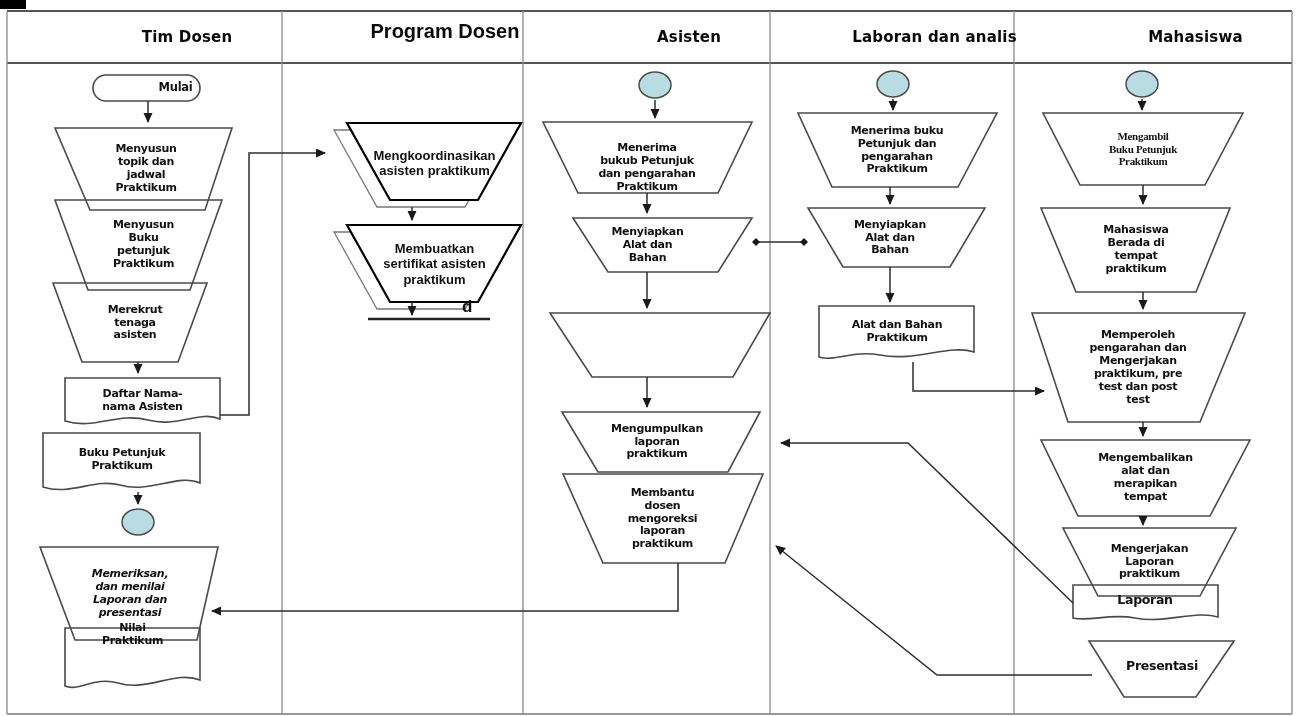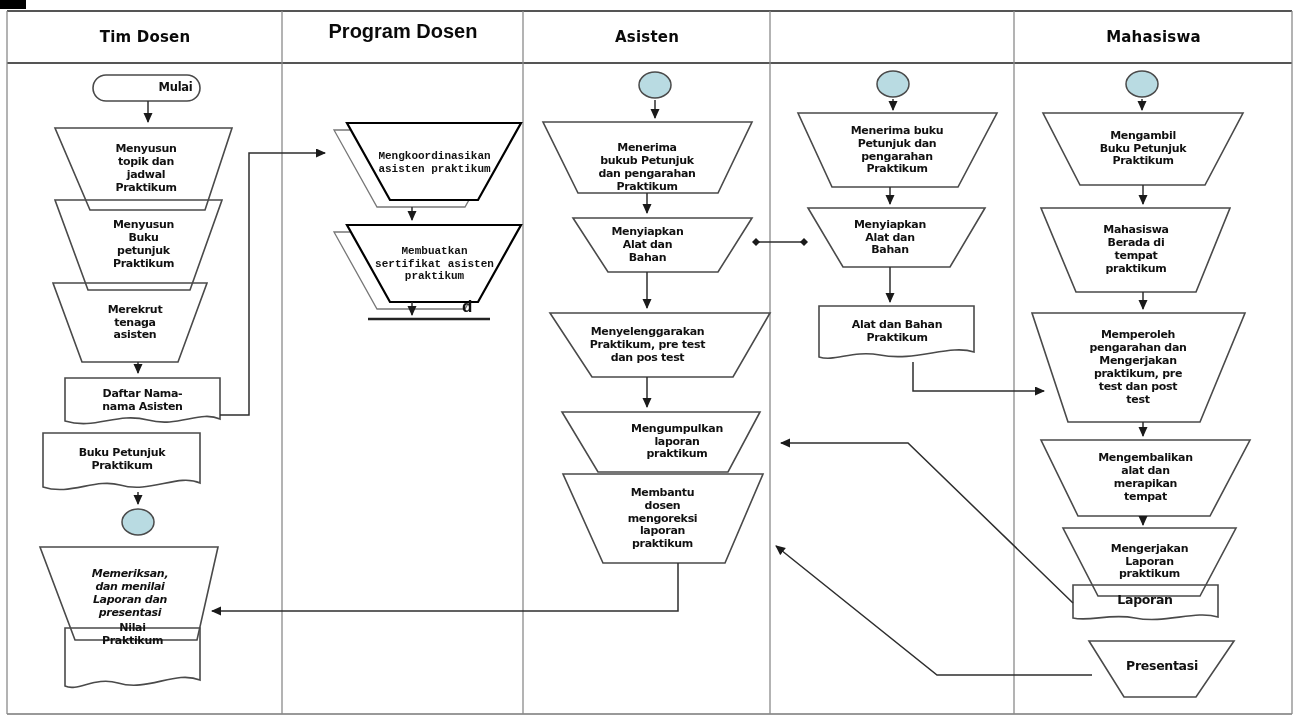--- a/index.html
+++ b/index.html
@@ -3,23 +3,23 @@
 <meta charset="utf-8">
 <style>
   html,body{margin:0;padding:0;background:#fff;}
   .canvas{position:relative;width:1297px;height:716px;background:#fff;overflow:hidden;
           font-family:"DejaVu Sans",sans-serif;}
   .canvas svg{position:absolute;left:0;top:0;z-index:1;}
   .lbl{position:absolute;z-index:2;display:flex;align-items:center;justify-content:center;
        text-align:center;white-space:pre-line;font-weight:bold;color:#111;
        font-size:11px;line-height:1.18;letter-spacing:-0.3px;}
   .hdr{position:absolute;z-index:2;display:flex;align-items:center;justify-content:center;
-       text-align:center;font-weight:bold;color:#0a0a0a;font-size:15px;letter-spacing:0.2px;}
+       text-align:center;font-weight:bold;color:#0a0a0a;font-size:15px;letter-spacing:0.2px;padding-left:42px;}
   .hdr-prodi{font-family:"Liberation Sans",sans-serif;font-size:20px;letter-spacing:0;}
-  .lbl-prodi{font-family:Liberation Mono, monospace;font-size:11px;letter-spacing:0;}
+  .lbl-prodi{font-family:Liberation Sans, sans-serif;font-size:13px;letter-spacing:0;}
   .lbl-big{font-size:12.5px;}
   .stray{font-family:"Liberation Sans",sans-serif;font-size:17px;}
 </style>
 </head>
 <body>
 
 <div class="canvas">
 
 <svg width="1297" height="716" viewBox="0 0 1297 716">
   <defs>
@@ -107,20 +107,21 @@
     <line x1="1143" y1="422" x2="1143" y2="436" marker-end="url(#arrB)"></line>
     <line x1="1143" y1="516" x2="1143" y2="525" marker-end="url(#arrB)"></line>
     <path d="M1073,603 L908,443 H781" marker-end="url(#arrB)"></path>
     <path d="M1092,675 H937 L776,546" marker-end="url(#arrB)"></path>
   </g>
 </svg>
 
 <div class="hdr" style="left:8px;top:12px;width:274px;height:50px;">Tim Dosen</div>
 <div class="hdr hdr-prodi" style="left:284px;top:6px;width:238px;height:50px;">Program Dosen</div>
 <div class="hdr" style="left:525px;top:12px;width:244px;height:50px;">Asisten</div>
+<div class="hdr" style="left:772px;top:12px;width:241px;height:50px;">Laboran dan analis</div>
 <div class="hdr" style="left:1016px;top:12px;width:275px;height:50px;">Mahasiswa</div>
 
 <div class="lbl" style="left:93px;top:76px;width:107px;height:24px;font-size:11.5px;margin-left:29px;">Mulai</div>
 <div class="lbl" style="left:76px;top:131px;width:140px;height:76px;">Menyusun
 topik dan
 jadwal
 Praktikum</div>
 <div class="lbl" style="left:76px;top:203px;width:135px;height:84px;">Menyusun
 Buku
 petunjuk
@@ -146,43 +147,40 @@
 praktikum</div>
 <div class="lbl stray" style="left:452px;top:296px;width:30px;height:22px;">d</div>
 
 <div class="lbl" style="left:556px;top:135px;width:182px;height:66px;">Menerima
 bukub Petunjuk
 dan pengarahan
 Praktikum</div>
 <div class="lbl" style="left:590px;top:221px;width:115px;height:49px;">Menyiapkan
 Alat dan
 Bahan</div>
-<div class="lbl" style="left:560px;top:317px;width:175px;height:57px;">Menyelenggarakan
-Praktikum, pre test
-dan pos test</div>
-<div class="lbl" style="left:593px;top:415px;width:168px;height:54px;">Mengumpulkan
+<div class="lbl" style="left:573px;top:415px;width:168px;height:54px;">Mengumpulkan
 laporan
 praktikum</div>
 <div class="lbl" style="left:580px;top:477px;width:165px;height:84px;">Membantu
 dosen
 mengoreksi
 laporan
 praktikum</div>
 
 <div class="lbl" style="left:812px;top:116px;width:170px;height:69px;">Menerima buku
 Petunjuk dan
 pengarahan
 Praktikum</div>
 <div class="lbl" style="left:825px;top:211px;width:130px;height:54px;">Menyiapkan
 Alat dan
 Bahan</div>
 <div class="lbl" style="left:824px;top:311px;width:146px;height:42px;">Alat dan Bahan
 Praktikum</div>
 
-<div class="lbl" style="left:1058px;top:116px;width:170px;height:66px;">Mengambil
+<div class="lbl" style="left:1058px;top:116px;width:170px;height:66px;font-family:Liberation Serif, serif;">Mengambil
 Buku Petunjuk
 Praktikum</div>
 <div class="lbl" style="left:1056px;top:211px;width:160px;height:78px;">Mahasiswa
 Berada di
 tempat
 praktikum</div>
 <div class="lbl" style="left:1048px;top:317px;width:180px;height:102px;">Memperoleh
 pengarahan dan
 Mengerjakan
 praktikum, pre

